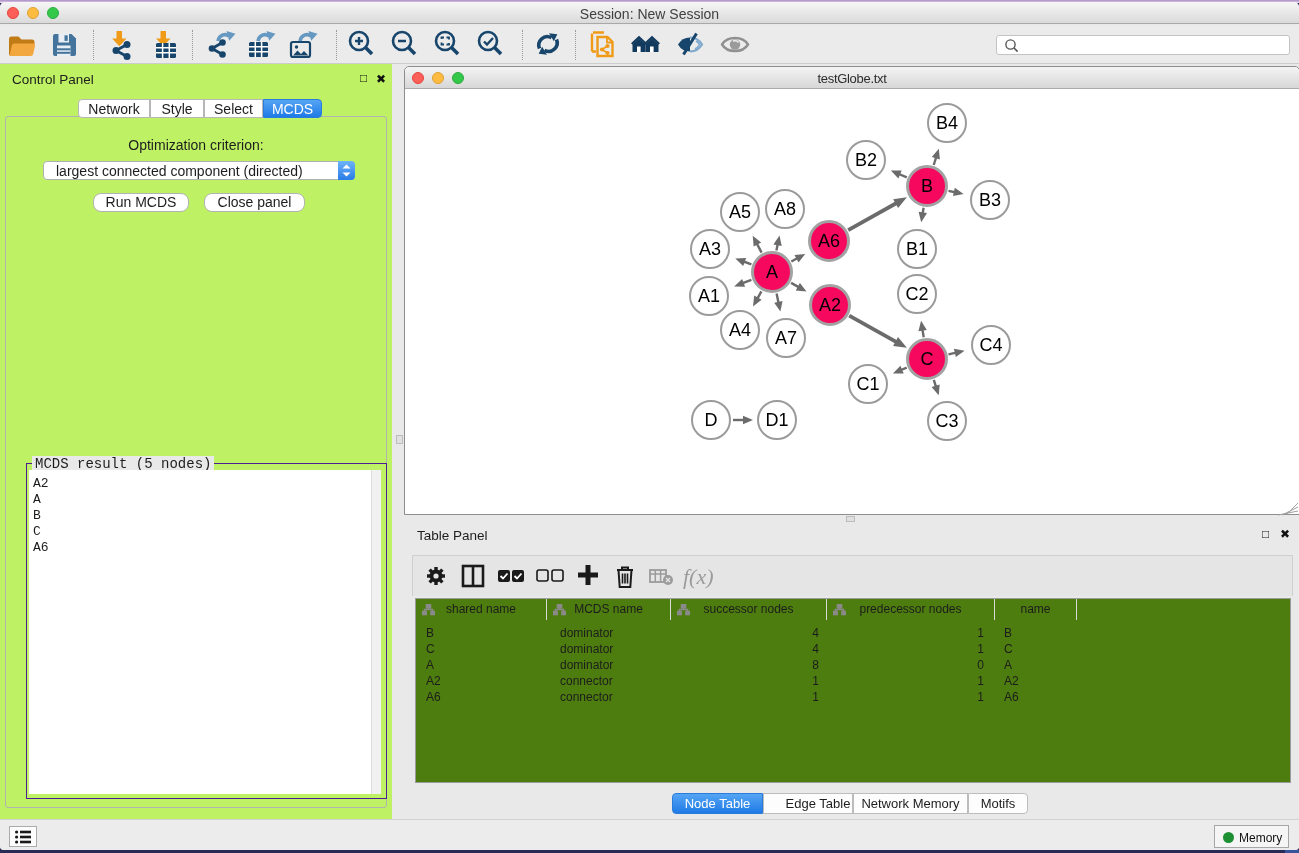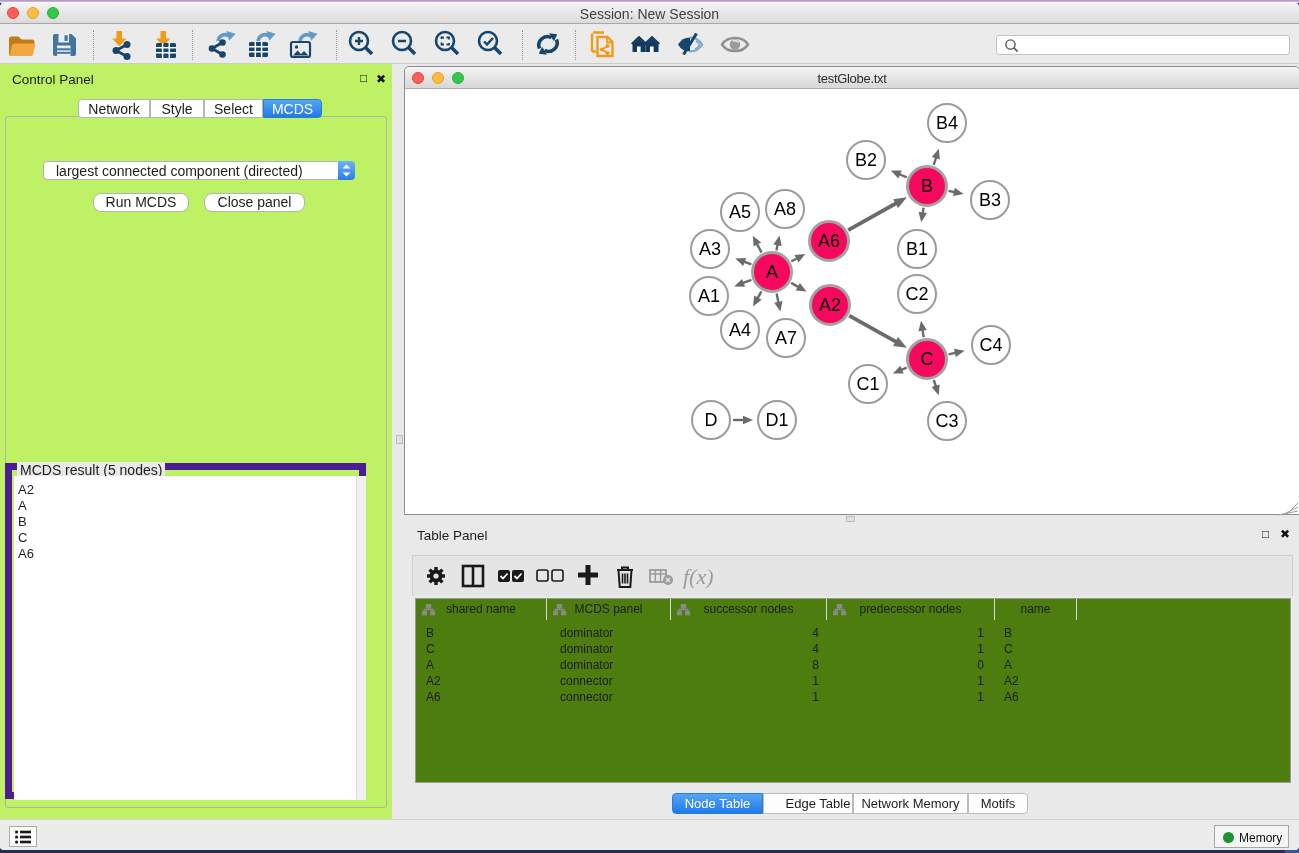--- a/index.html
+++ b/index.html
@@ -38,22 +38,22 @@
   border:1px solid #b2b2b2; border-radius:3px; }
 #optlabel { position:absolute; left:0; top:73px; width:392px; text-align:center;
   font-size:14px; color:#1d1d1d; }
 #dropdown { position:absolute; left:43px; top:97px; width:312px; height:19px;
   background:#fff; border:1px solid #b0b0b0; border-radius:4px; font-size:14px;
   color:#1d1d1d; line-height:18px; padding-left:12px; }
 #dropdown .spin { position:absolute; right:-1px; top:-1px; width:17px; height:19px;
   background:linear-gradient(#6eb3f9, #2a7de8); border-radius:0 4px 4px 0; }
 .btn { position:absolute; height:19px; background:#ffffff; border:1px solid #b2b2b2;
   border-radius:8px; font-size:14px; color:#1d1d1d; text-align:center; line-height:17px; }
-#groupbox { position:absolute; left:5px; top:399px; width:361px; height:336px;
-  border:7px solid #4c1d95; }
+#groupbox { position:absolute; left:26px; top:399px; width:361px; height:336px;
+  border:1px solid #4c1d95;font-family:Liberation Mono, monospace; }
 #grouplabel { position:absolute; left:5px; top:-8px; background:#e9e9e9; padding:0 3px;
   font-size:14px; color:#1d1d1d; }
 #mcdslist { position:absolute; left:2px; top:6px; width:352px; height:324px; background:#fff; }
 #mcdslist { padding-top:6px; }
 #mcdslist .item { font-size:13px; color:#1d1d1d; height:16px; line-height:16px; padding-left:4px; }
 #mcdslist .sbar { position:absolute; right:0; top:0; width:10px; height:324px; background:#f1f1f1;
   border-left:1px solid #dcdcdc; }
 
 #netwin { position:absolute; left:404px; top:64px; width:896px; height:449px;
   border:1px solid #8d8d8d; border-radius:5px 5px 0 0; background:#ffffff; }
@@ -236,20 +236,21 @@
     <div id="cpanel-title">Control Panel</div>
     <div class="wicon" style="left:360px; top:7px;">□</div>
     <div class="wicon" style="left:376px; top:8px;">✖</div>
     <div id="cp-border"></div>
     <div id="cp-tabs">
       <div class="tab" style="left:0; width:72px; border-radius:4px 0 0 4px;">Network</div>
       <div class="tab" style="left:72px; width:54px;">Style</div>
       <div class="tab" style="left:126px; width:59px;">Select</div>
       <div class="tab" style="left:185px; width:59px; border-radius:0 4px 4px 0; background:linear-gradient(#55a5f4,#1f7ae6); border-color:#2a7cdc; color:#fff;">MCDS</div>
     </div>
+    <div id="optlabel">Optimization criterion:</div>
     <div id="dropdown">largest connected component (directed)
       <div class="spin">
           <svg width="17" height="19" viewBox="0 0 17 19" style="position:absolute;left:0;top:0;">
 <path d="M4.5 7.5 L8.5 3.5 L12.5 7.5 z" fill="#fff"></path>
 <path d="M4.5 11.5 L8.5 15.5 L12.5 11.5 z" fill="#fff"></path>
           </svg>
         </div>
     </div>
     <div class="btn" style="left:93px; top:129px; width:96px;">Run MCDS</div>
     <div class="btn" style="left:204px; top:129px; width:101px;">Close panel</div>
@@ -427,21 +428,21 @@
                 <path d="M2.5 7.5 V5.5 H10.5 V7.5 M6.5 4 V5.5"></path>
               </g>
             </svg><span>shared name</span></div>
 <div class="hcell" style="left:131px;width:124px;"><svg width="13" height="12" viewBox="0 0 13 12" style="position:absolute;left:6px;top:5px">
               <g fill="none" stroke="#8a8a8a" stroke-width="1.6">
                 <rect x="4.5" y="0.8" width="4" height="3" fill="#8a8a8a"></rect>
                 <rect x="0.8" y="7.5" width="3.4" height="3" fill="#8a8a8a"></rect>
                 <rect x="9" y="7.5" width="3.4" height="3" fill="#8a8a8a"></rect>
                 <path d="M2.5 7.5 V5.5 H10.5 V7.5 M6.5 4 V5.5"></path>
               </g>
-            </svg><span>MCDS panel</span></div>
+            </svg><span>MCDS name</span></div>
 <div class="hcell" style="left:255px;width:156px;"><svg width="13" height="12" viewBox="0 0 13 12" style="position:absolute;left:6px;top:5px">
               <g fill="none" stroke="#8a8a8a" stroke-width="1.6">
                 <rect x="4.5" y="0.8" width="4" height="3" fill="#8a8a8a"></rect>
                 <rect x="0.8" y="7.5" width="3.4" height="3" fill="#8a8a8a"></rect>
                 <rect x="9" y="7.5" width="3.4" height="3" fill="#8a8a8a"></rect>
                 <path d="M2.5 7.5 V5.5 H10.5 V7.5 M6.5 4 V5.5"></path>
               </g>
             </svg><span>successor nodes</span></div>
 <div class="hcell" style="left:411px;width:168px;"><svg width="13" height="12" viewBox="0 0 13 12" style="position:absolute;left:6px;top:5px">
               <g fill="none" stroke="#8a8a8a" stroke-width="1.6">

